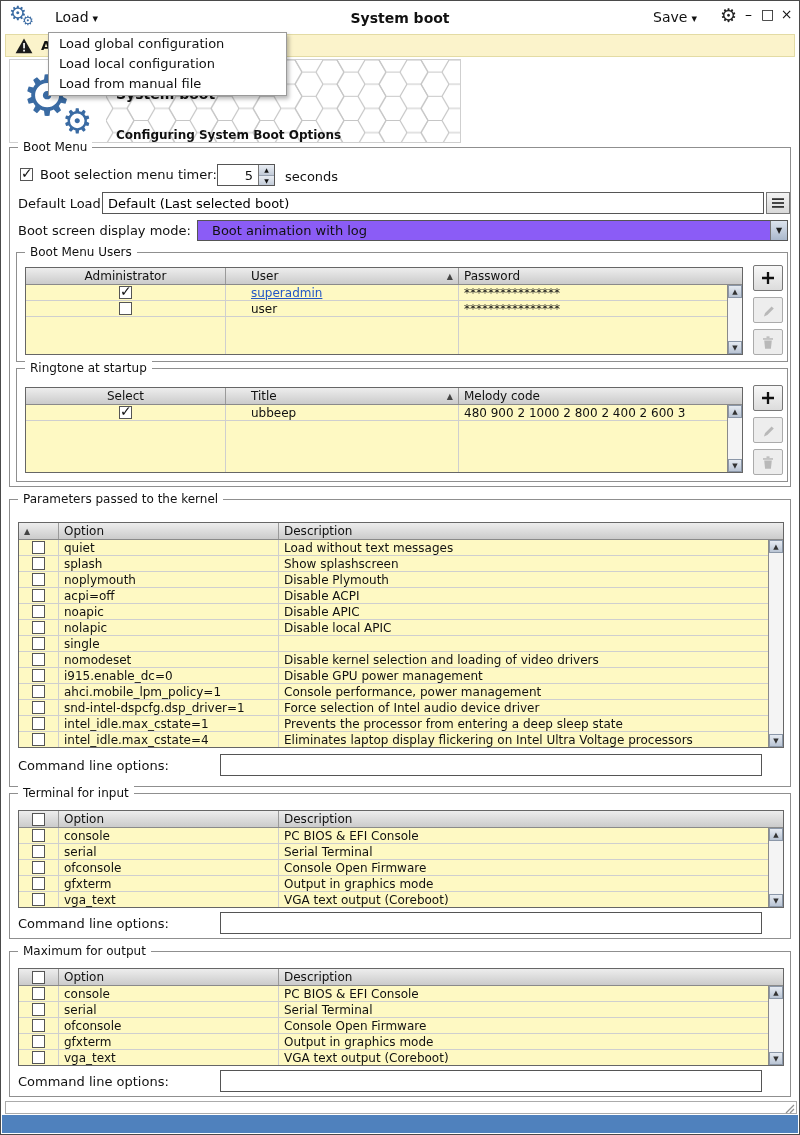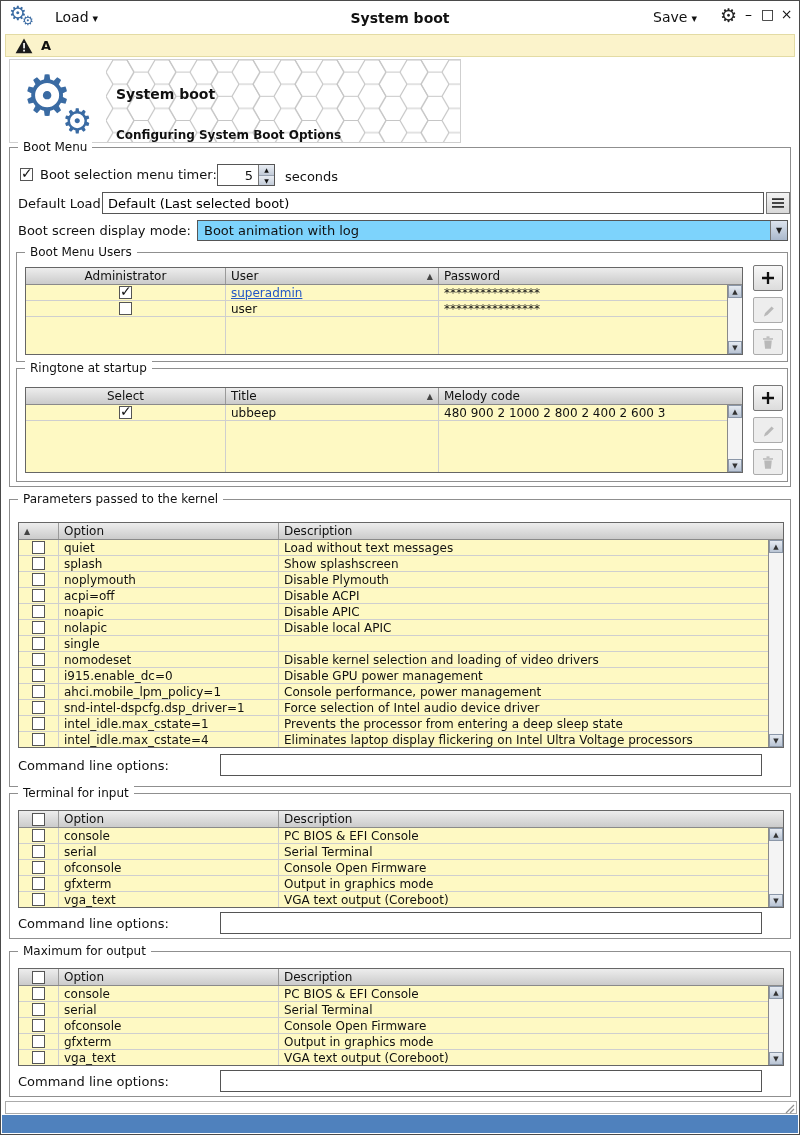--- a/index.html
+++ b/index.html
@@ -61,40 +61,40 @@
   .spin-btns .sbx { flex:1; background:linear-gradient(#e9edf3,#c2cbd8); display:flex; align-items:center; justify-content:center; font-size:6px; color:#111; }
   .spin-btns .sbx:first-child { border-bottom:1px solid #97a1b0; }
 
   
   .ti { position:absolute; border:1px solid #555; background:#fff; font-size:13px; padding:0 5px; font-family:inherit; height:22px; }
   .input-default { left:92px; top:44px; width:662px; }
   .btn-burger { position:absolute; left:756px; top:44px; width:24px; height:22px; }
   .btn { border:1px solid #777; background:linear-gradient(#f3f3f3,#d9d9d9); display:flex; align-items:center; justify-content:center; }
 
   
-  .combo { position:absolute; left:187px; top:72px; width:591px; height:21px; border:1px solid #555; background:#7dd3fc; display:flex; }
+  .combo { position:absolute; left:187px; top:72px; width:591px; height:21px; border:1px solid #555; background:#8b5cf6; display:flex;padding-left:8px; }
   .combo-text { flex:1; display:flex; align-items:center; padding:0 6px; font-size:13px; }
   .combo-btn { width:17px; border-left:1px solid #777; background:linear-gradient(#dde4ee,#aab8cc); display:flex; align-items:center; justify-content:center; font-size:8px; color:#222; }
 
   
   .dt { position:absolute; border:1px solid #666; background:#fef9c3; }
   .dt-head { position:absolute; left:0; right:0; top:0; height:17px; display:flex; background:linear-gradient(#ededed,#cbcbcb); border-bottom:1px solid #8a8a8a; }
   .hc { display:flex; align-items:center; padding:0 5px; font-size:12px; border-right:1px solid #9a9a9a; overflow:hidden; white-space:nowrap; }
   .sort { font-size:8px; color:#444; }
   .sort.right { margin-left:auto; }
   .dt-bodywrap { position:absolute; left:0; right:15px; top:17px; bottom:0; display:flex; flex-direction:column; overflow:hidden; }
   .dt-body { display:flex; flex-direction:column; flex:none; }
   .dt-row { display:flex; height:16px; flex:none; border-bottom:1px solid #cfcfcf; }
   .c { display:flex; align-items:center; padding:0 5px; font-size:12px; border-right:1px solid #cfcfcf; overflow:hidden; white-space:nowrap; }
   .c.center, .hc.center { justify-content:center; }
   .dt-fill { flex:1; display:flex; }
   .dt-fill .c { height:100%; }
 
   .t-users .col1 { width:200px; }
-  .t-users .col2 { width:213px; }
+  .t-users .col2 { width:213px;margin-left:20px; }
   .t-users .col3 { flex:1; border-right:none; }
   .t-opts .col1 { width:40px; }
   .t-opts .col2 { width:220px; }
   .t-opts .col3 { flex:1; border-right:none; }
 
   .tb-users { left:8px; top:14px; width:718px; height:88px; }
   .tb-ring  { left:8px; top:18px; width:718px; height:86px; }
   .tb-params{ left:8px; top:22px; width:766px; height:226px; }
   .tb-term  { left:8px; top:16px; width:766px; height:98px; }
 
@@ -162,20 +162,25 @@
         </pattern>
       </defs>
       <rect width="356" height="82" fill="url(#hexpat)"></rect>
     </svg>
     <span class="hgear1">⚙</span>
     <span class="hgear2">⚙</span>
     <div class="header-title">System boot</div>
     <div class="header-subtitle">Configuring System Boot Options</div>
   </div>
 
+  <div class="menu-popup">
+    <div class="menu-item">Load global configuration</div>
+    <div class="menu-item">Load local configuration</div>
+    <div class="menu-item">Load from manual file</div>
+  </div>
 
   <div class="fs fs-bootmenu">
     <span class="legend">Boot Menu</span>
 
     <span class="cb checked" style="position:absolute; left:10px; top:20px;"></span>
     <span class="lbl" style="left:30px; top:19px;">Boot selection menu timer:</span>
     <div class="spinner">
       <div class="spin-val">5</div>
       <div class="spin-btns">
         <div class="sbx">▲</div>

